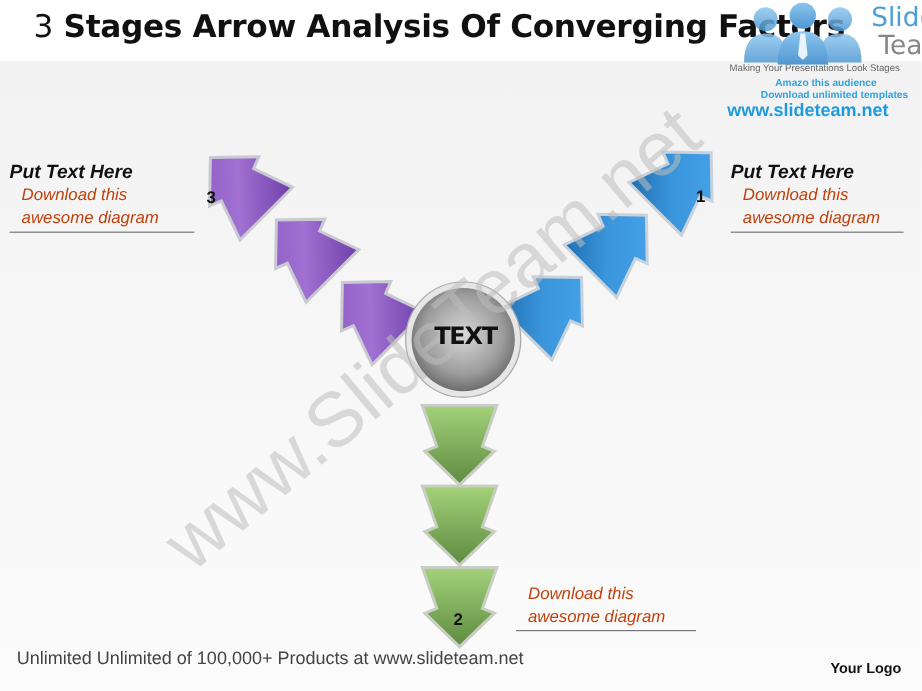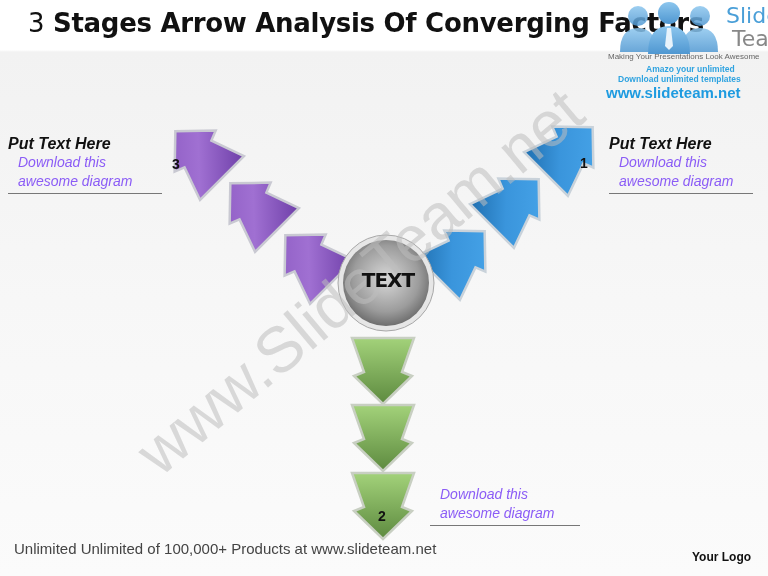--- a/index.html
+++ b/index.html
@@ -12,25 +12,25 @@
     position:absolute; left:28px; top:8px; font-size:26px; font-weight:bold; color:#111;
     font-family: "DejaVu Sans", sans-serif; letter-spacing:-0.3px; white-space:nowrap;
   }
   .title .num { font-weight:normal; }
   .logo-wrap { position:absolute; left:600px; top:0; width:168px; height:110px; }
   .logo-people { position:absolute; left:10px; top:2px; }
   .logo-slide { position:absolute; left:126px; top:3px; font-size:22px; color:#4a9fd8; font-family:"DejaVu Sans", sans-serif; }
   .logo-team { position:absolute; left:132px; top:26px; font-size:22px; color:#888; font-family:"DejaVu Sans", sans-serif; }
   .logo-tag { position:absolute; left:8px; top:52px; font-size:8px; color:#666; white-space:nowrap; }
   .logo-l1 { position:absolute; left:46px; top:64px; font-size:8.5px; color:#2fa3e0; font-weight:bold; white-space:nowrap; }
-  .logo-l2 { position:absolute; left:4px; top:74px; font-size:8.5px; color:#2fa3e0; font-weight:bold; white-space:nowrap;padding-left:14px; }
+  .logo-l2 { position:absolute; left:20px; top:74px; font-size:8.5px; color:#2fa3e0; font-weight:bold; white-space:nowrap;padding-left:14px; }
   .logo-url { position:absolute; left:6px; top:84px; font-size:15px; color:#1e9be0; font-weight:bold; white-space:nowrap; }
   .callout { position:absolute;font-style:italic; }
   .callout .h { font-size:16px; font-weight:bold; color:#111; white-space:nowrap; }
-  .callout .b { font-size:14px; color:#8b5cf6; line-height:19px; padding-left:10px; white-space:nowrap; }
+  .callout .b { font-size:14px; color:#c2410c; line-height:19px; padding-left:10px; white-space:nowrap; }
   .callout .rule { height:1px; background:#777; margin-top:2px; }
   .stage-num { position:absolute; font-size:14px; font-weight:bold; color:#111; }
   .center-text { position:absolute; left:346px; top:268px; width:84px; text-align:center; font-size:20px; font-weight:bold; color:#111; font-family:"DejaVu Sans", sans-serif; letter-spacing:-1px; }
   .footer { position:absolute; left:14px; top:540px; font-size:15px; color:#444; white-space:nowrap; }
   .your-logo { position:absolute; left:692px; top:550px; font-size:12px; font-weight:bold; color:#111; }
   svg.layer { position:absolute; left:0; top:0; }
 </style>
 </head>
 <body>
 
@@ -50,22 +50,22 @@
     <circle cx="28" cy="14" r="10" fill="url(#pg)" opacity="0.85"></circle>
     <path d="M10 50 Q10 26 28 26 Q46 26 46 50 Z" fill="url(#pg)" opacity="0.85"></path>
     <circle cx="90" cy="14" r="10" fill="url(#pg)" opacity="0.85"></circle>
     <path d="M72 50 Q72 26 90 26 Q108 26 108 50 Z" fill="url(#pg)" opacity="0.85"></path>
     <circle cx="59" cy="11" r="11" fill="url(#pg)"></circle>
     <path d="M38 52 Q38 24 59 24 Q80 24 80 52 Z" fill="url(#pg)"></path>
     <path d="M57 26 L61 26 L63 44 L59 48 L55 44 Z" fill="#e8f3fb"></path>
   </svg>
   <div class="logo-slide">Slide</div>
   <div class="logo-team">Team</div>
-  <div class="logo-tag">Making Your Presentations Look Awesome</div>
-  <div class="logo-l1">Amazo your unlimited</div>
+  <div class="logo-tag">Making Your Presentations Look Stages</div>
+  <div class="logo-l1">Amazo this audience</div>
   <div class="logo-l2">Download unlimited templates</div>
   <div class="logo-url">www.slideteam.net</div>
 </div>
 
 <svg class="layer" width="768" height="576" viewBox="0 0 768 576">
   <defs>
     <linearGradient id="gPurple" x1="0" y1="0" x2="1" y2="1">
       <stop offset="0" stop-color="#6e3fa8"></stop>
         <stop offset="0.5" stop-color="#a070d2"></stop>
         <stop offset="1" stop-color="#8a58c0"></stop>

